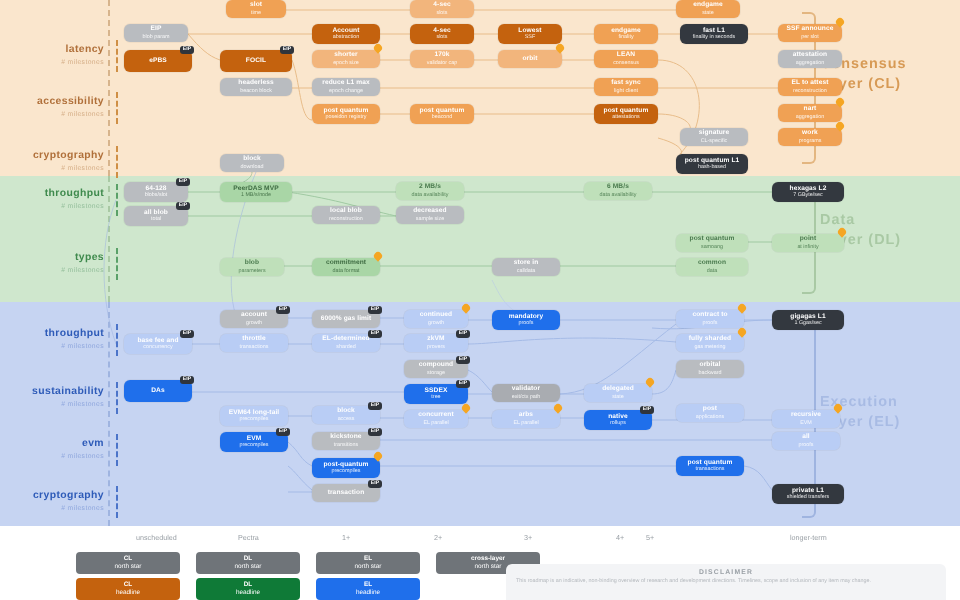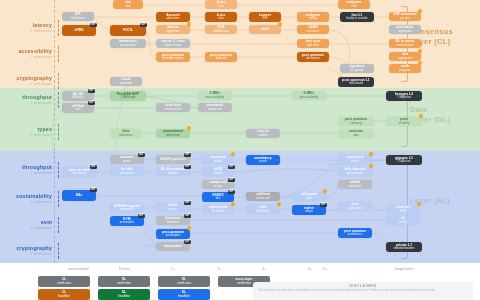--- a/index.html
+++ b/index.html
@@ -132,20 +132,21 @@
 
   <div class="band-title cl">
     <div>Consensus</div>
     <div>Layer (CL)</div>
   </div>
   <div class="band-title dl">
     <div>Data</div>
     <div>Layer (DL)</div>
   </div>
   <div class="band-title el">
+    <div>Execution</div>
     <div>Layer (EL)</div>
   </div>
 
   <svg class="edges" viewBox="0 0 480 300">
     <g fill="none" stroke-width="0.5" opacity="0.55">
       <g stroke="#d99a52">
         <path d="M94,17 L156,17"></path>
           <path d="M190,17 L205,17"></path>
           <path d="M237,17 L249,17"></path>
         <path d="M281,17 L297,17"></path>

